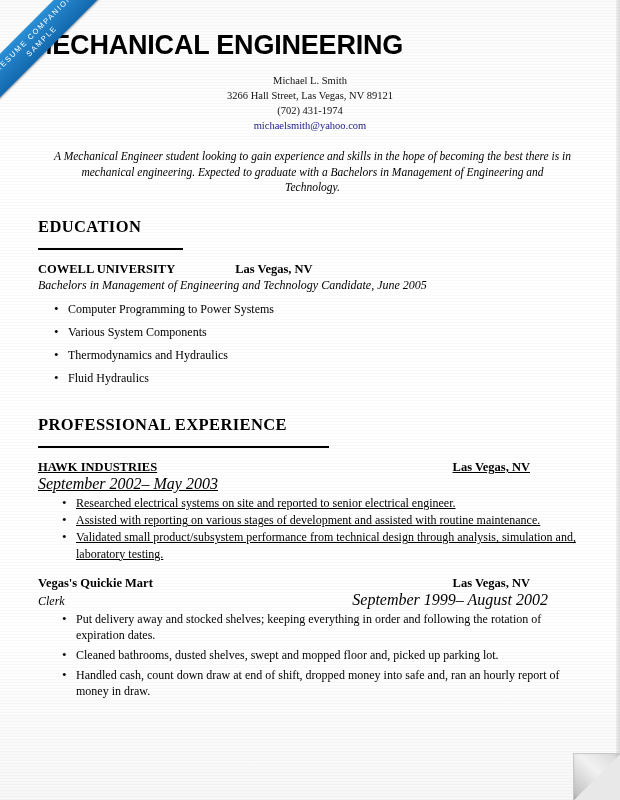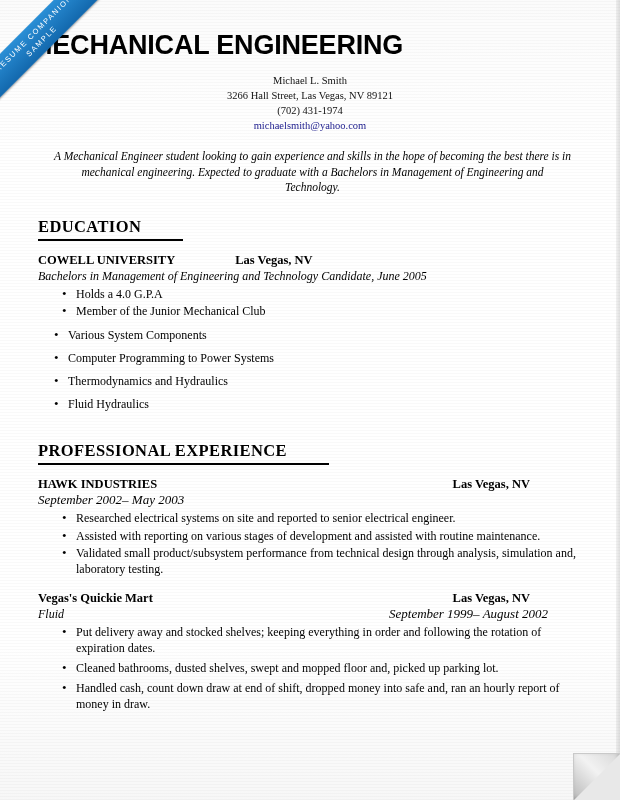--- a/index.html
+++ b/index.html
@@ -92,21 +92,21 @@
   
   .section-head {
     font-family: "Liberation Serif", serif;
     font-weight: bold;
     font-size: 16.5px;
     letter-spacing: 0.4px;
     margin: 22px 0 0 8px;
     display: inline-block;
     position: relative;
     padding-right: 42px;
-    padding-bottom: 4px;
+    padding-bottom: 13px;
   }
   .section-head:after {
     content: "";
     position: absolute;
     left: 0;
     right: 0;
     bottom: 0;
     height: 2px;
     background: #000;
   }
@@ -129,21 +129,21 @@
     font-weight: bold;
     font-size: 12.5px;
     padding-right: 60px;
   }
   .role {
     font-style: italic;
     font-size: 12px;
   }
   .dates {
     font-style: italic;
-    font-size: 13px;
+    font-size: 16px;
     padding-right: 42px;
   }
 
   ul.bullets {
     margin: 2px 0 0 0;
     padding-left: 38px;
     list-style: none;
   }
   ul.bullets li {
     position: relative;
@@ -236,61 +236,57 @@
     <div class="objective">A Mechanical Engineer student looking to gain experience and skills in the hope of becoming the best there is in mechanical engineering. Expected to graduate with a Bachelors in Management of Engineering and Technology.</div>
 
     <div class="section-wrap">
       <div class="section-head">EDUCATION</div>
       <div class="job">
         <div>
           <span class="edu-school">COWELL UNIVERSITY</span>
           <span class="edu-loc">Las Vegas, NV</span>
         </div>
         <div class="edu-degree">Bachelors in Management of Engineering and Technology Candidate, June 2005</div>
-        <ul class="bullets">
-          <li>Holds a 4.0 G.P.A</li>
-          <li>Member of the Junior Mechanical Club</li>
-        </ul>
       </div>
     </div>
 
     <div class="section-wrap">
       <ul class="bullets spaced" style="margin-top:8px;">
+        <li>Computer Programming to Power Systems</li>
         <li>Various System Components</li>
-        <li>Computer Programming to Power Systems</li>
         <li>Thermodynamics and Hydraulics</li>
         <li>Fluid Hydraulics</li>
       </ul>
     </div>
 
     <div class="section-wrap">
       <div class="section-head">PROFESSIONAL EXPERIENCE</div>
 
-      <div class="job" style="margin-top:12px;">
+      <div class="job" style="margin-top:12px;text-decoration:underline;">
         <div class="job-row">
           <span class="employer">HAWK INDUSTRIES</span>
           <span class="location">Las Vegas, NV</span>
         </div>
         <div class="job-row">
           <span class="dates">September 2002– May 2003</span>
         </div>
         <ul class="bullets">
           <li>Researched electrical systems on site and reported to senior electrical engineer.</li>
           <li>Assisted with reporting on various stages of development and assisted with routine maintenance.</li>
           <li>Validated small product/subsystem performance from technical design through analysis, simulation and, laboratory testing.</li>
         </ul>
       </div>
 
       <div class="job" style="margin-top:14px;">
         <div class="job-row">
           <span class="employer">Vegas's Quickie Mart</span>
           <span class="location">Las Vegas, NV</span>
         </div>
         <div class="job-row">
-          <span class="role">Fluid</span>
+          <span class="role">Clerk</span>
           <span class="dates">September 1999– August 2002</span>
         </div>
         <ul class="bullets wide">
           <li>Put delivery away and stocked shelves; keeping everything in order and following the rotation of expiration dates.</li>
           <li>Cleaned bathrooms, dusted shelves, swept and mopped floor and, picked up parking lot.</li>
           <li>Handled cash, count down draw at end of shift, dropped money into safe and, ran an hourly report of money in draw.</li>
 
         </ul>
       </div>
     </div>

